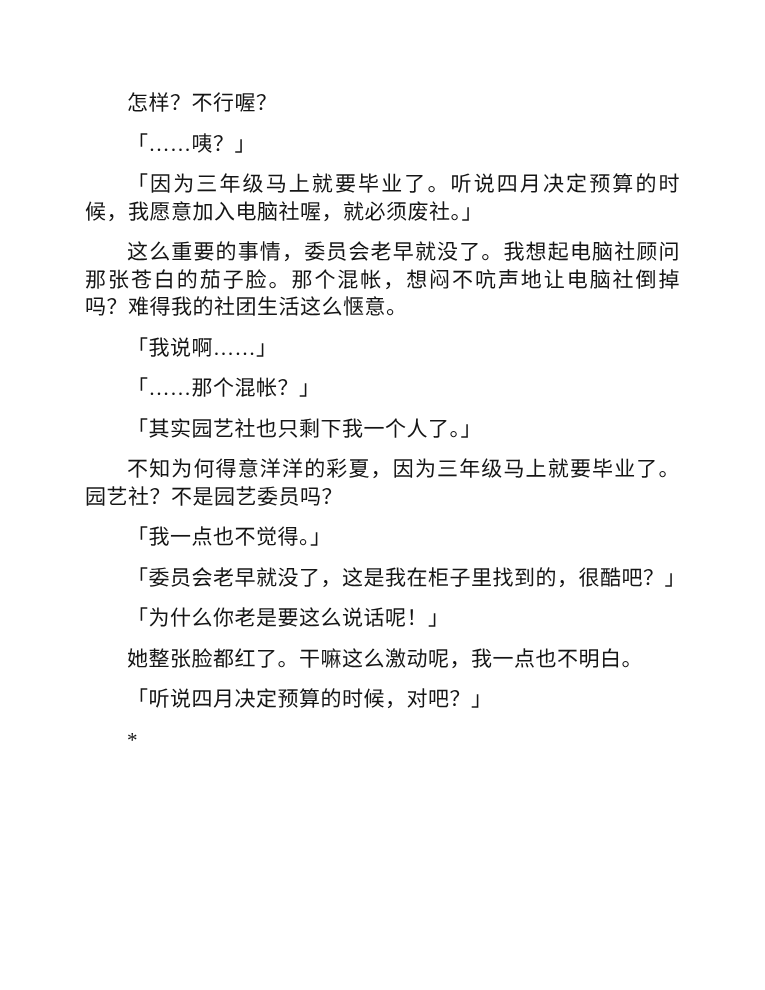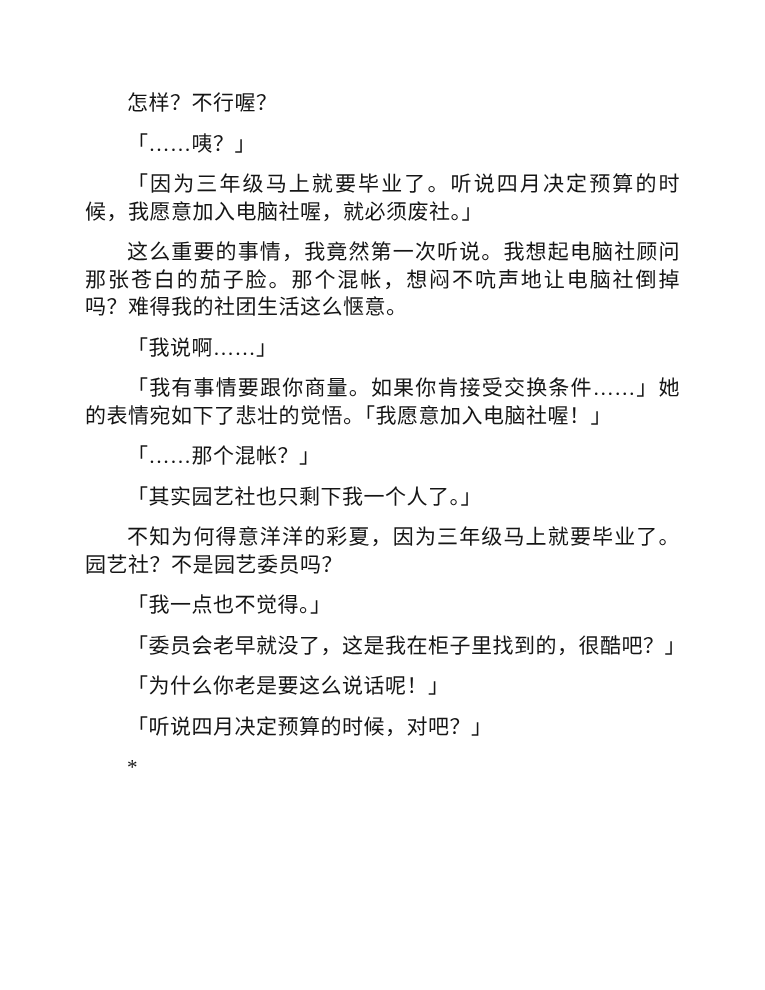--- a/index.html
+++ b/index.html
@@ -39,25 +39,25 @@
   }
 </style>
 </head>
 <body>
 
 <div class="page">
   <div class="text-body">
     <p>怎样？不行喔？</p>
     <p>「……咦？」</p>
     <p>「因为三年级马上就要毕业了。听说四月决定预算的时候，我愿意加入电脑社喔，就必须废社。」</p>
-    <p>这么重要的事情，我竟然第一次听说。我想起电脑社顾问那张苍白的茄子脸。那个混帐，想闷不吭声地让电脑社倒掉吗？难得我的社团生活这么惬意。</p>
+    <p>这么重要的事情，委员会老早就没了。我想起电脑社顾问那张苍白的茄子脸。那个混帐，想闷不吭声地让电脑社倒掉吗？难得我的社团生活这么惬意。</p>
     <p>「我说啊……」</p>
-    <p>「我有事情要跟你商量。如果你肯接受交换条件……」她的表情宛如下了悲壮的觉悟。「我愿意加入电脑社喔！」</p>
     <p>「……那个混帐？」</p>
     <p>「其实园艺社也只剩下我一个人了。」</p>
     <p>不知为何得意洋洋的彩夏，因为三年级马上就要毕业了。园艺社？不是园艺委员吗？</p>
     <p>「我一点也不觉得。」</p>
     <p>「委员会老早就没了，这是我在柜子里找到的，很酷吧？」</p>
     <p>「为什么你老是要这么说话呢！」</p>
+    <p>她整张脸都红了。干嘛这么激动呢，我一点也不明白。</p>
     <p>「听说四月决定预算的时候，对吧？」</p>
     <p class="section-break">*</p>
   </div>
 </div>
 
 </body></html>

